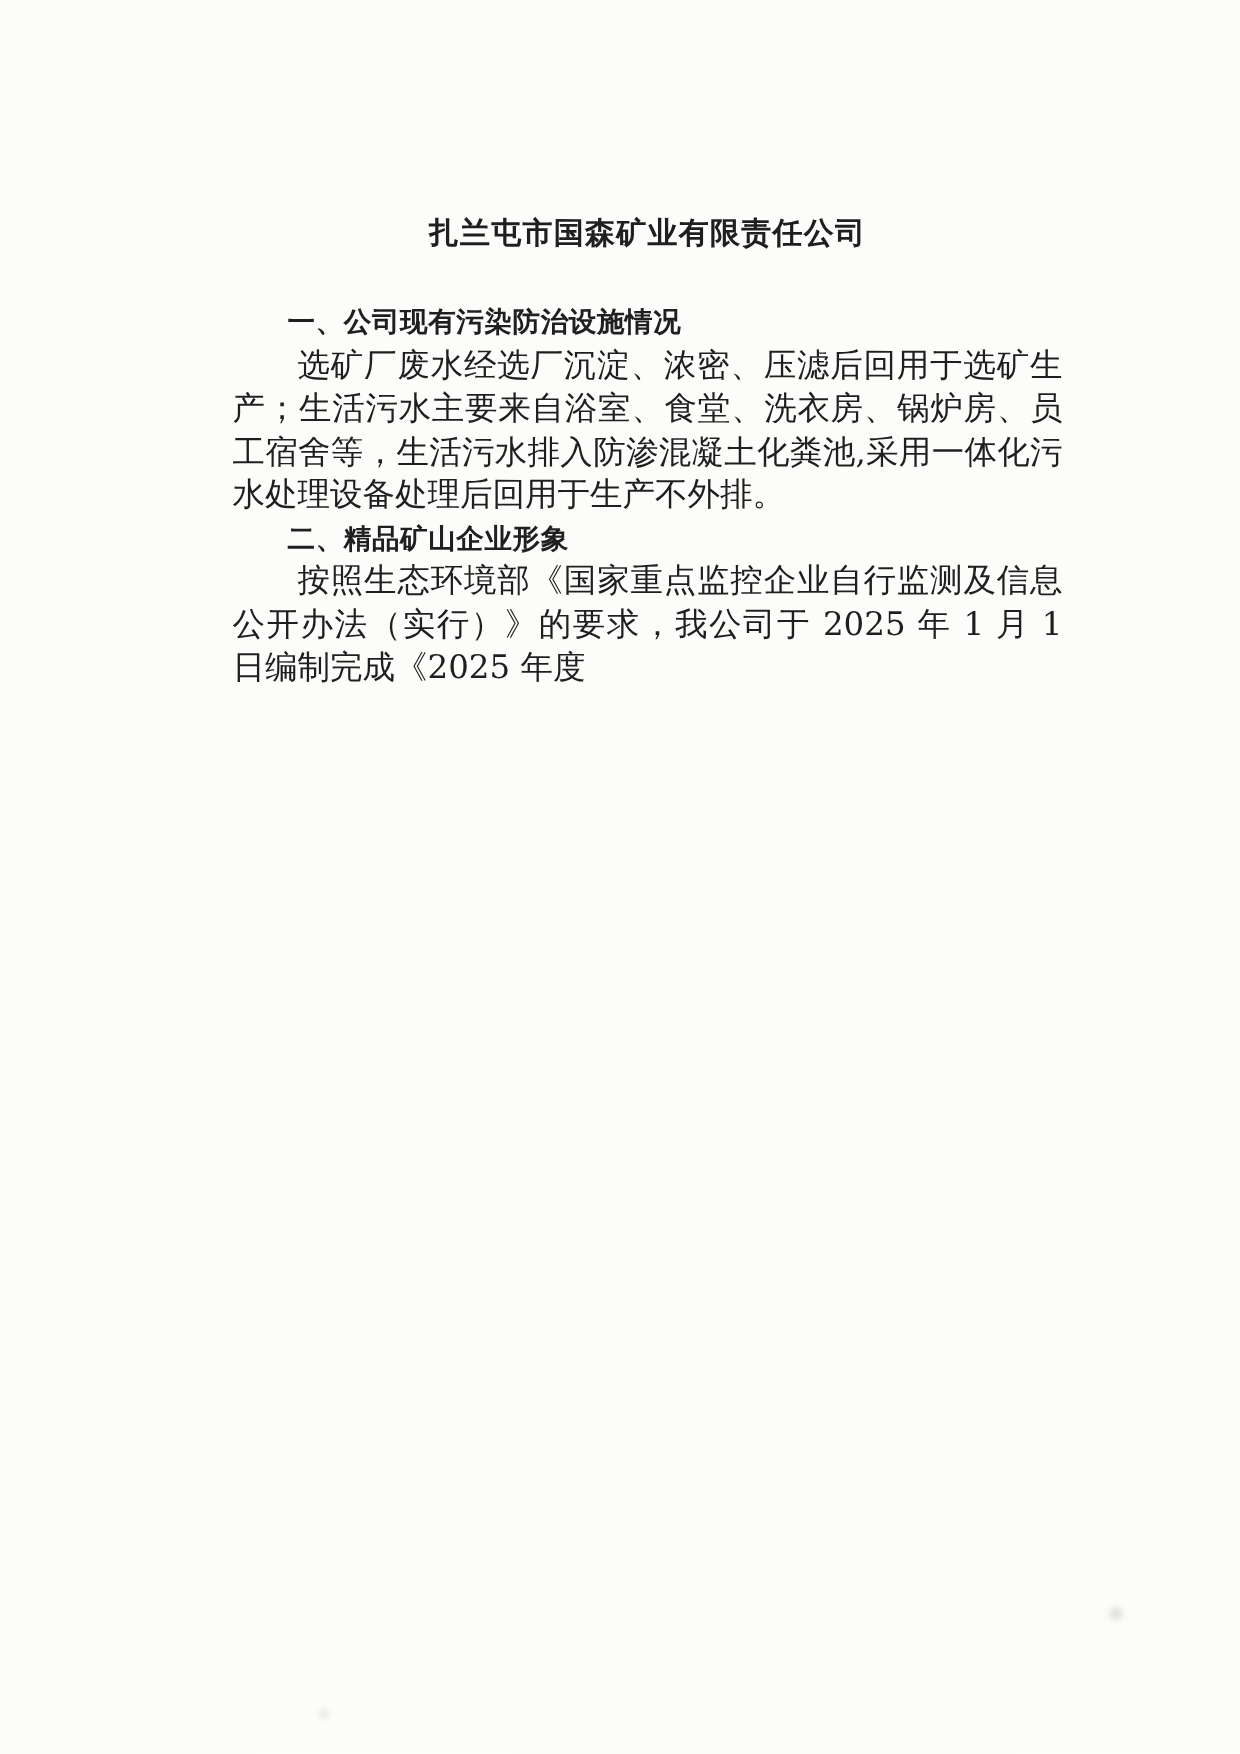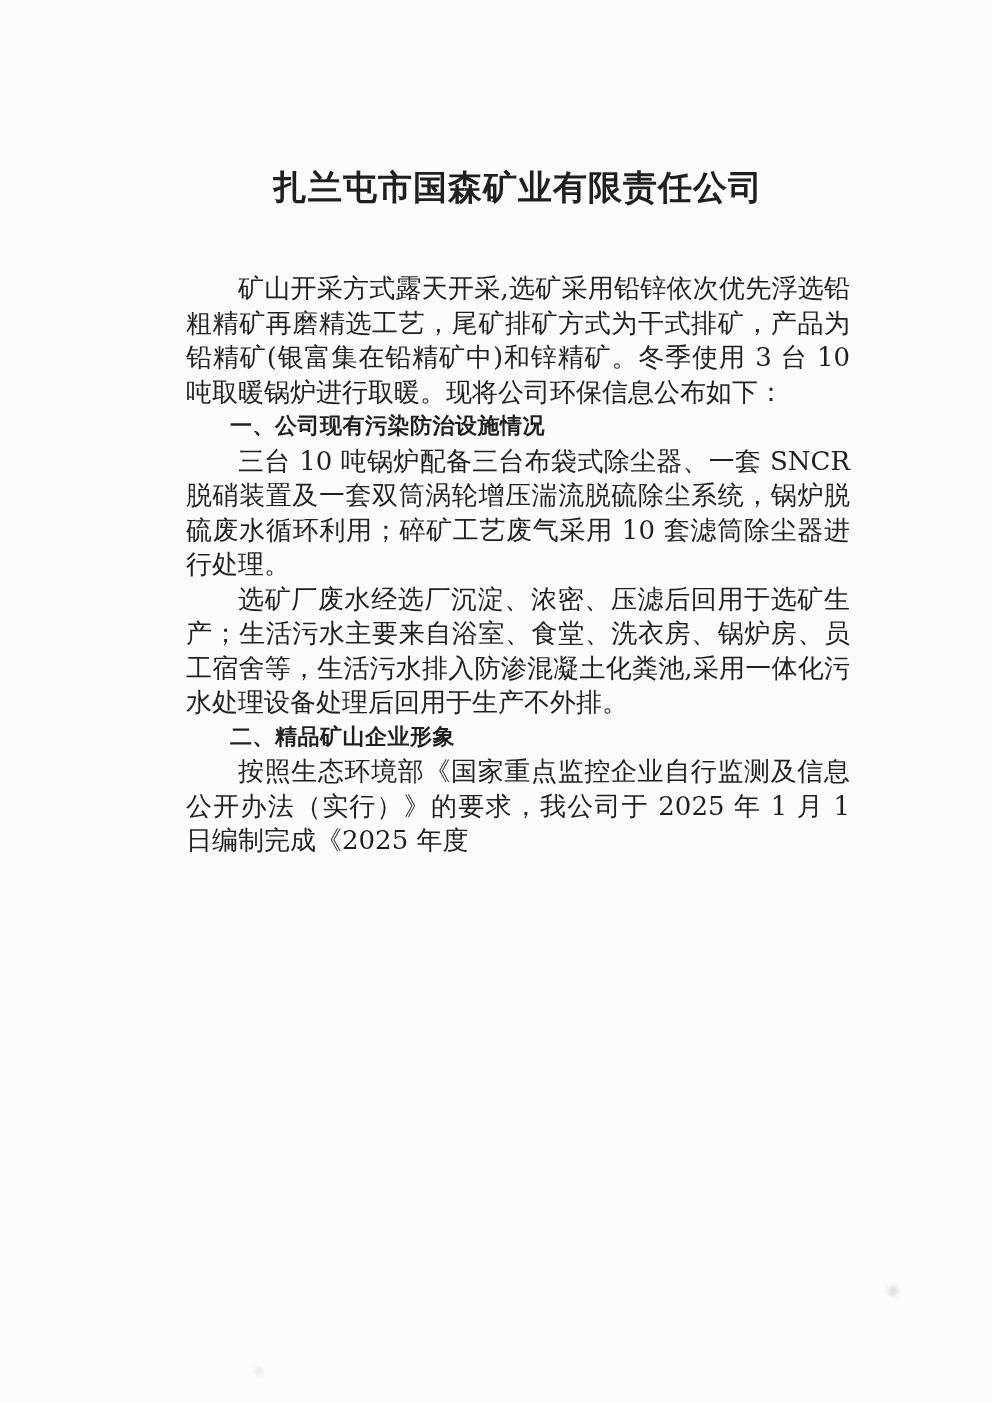--- a/index.html
+++ b/index.html
@@ -15,27 +15,27 @@
     overflow: hidden;
     color: #1f1f1f;
   }
   .doc {
     position: absolute;
     left: 186px;
     top: 164px;
     width: 664px;
   }
   .title {
-    font-family: Liberation Sans, sans-serif;
+    font-family: Liberation Serif, serif;
     font-weight: 700;
-    font-size: 34px;
+    font-size: 24px;
     line-height: 47px;
     text-align: center;
     letter-spacing: 1px;
-    margin: 0 0 60px 0;
+    margin: 0 0 30px 0;
   }
   .title-line { white-space: nowrap; }
   .body-text {
     font-family: "DejaVu Serif", "Liberation Serif", serif;
     font-size: 26px;
     line-height: 34.5px;
     text-align: justify;
   }
   .body-text p {
     margin: 0;
@@ -69,23 +69,21 @@
 <body>
 
 <div class="page">
   <div class="doc">
 
     <div class="title">
       <div class="title-line">扎兰屯市国森矿业有限责任公司</div>
     </div>
 
     <div class="body-text">
-      <p>矿山开采方式露天开采,选矿采用铅锌依次优先浮选铅粗精矿再磨精选工艺，尾矿排矿方式为干式排矿，产品为铅精矿(银富集在铅精矿中)和锌精矿。冬季使用 3 台 10 吨取暖锅炉进行取暖。现将公司环保信息公布如下：</p>
       <h3>一、公司现有污染防治设施情况</h3>
-      <p>三台 10 吨锅炉配备三台布袋式除尘器、一套 SNCR 脱硝装置及一套双筒涡轮增压湍流脱硫除尘系统，锅炉脱硫废水循环利用；碎矿工艺废气采用 10 套滤筒除尘器进行处理。</p>
       <p>选矿厂废水经选厂沉淀、浓密、压滤后回用于选矿生产；生活污水主要来自浴室、食堂、洗衣房、锅炉房、员工宿舍等，生活污水排入防渗混凝土化粪池,采用一体化污水处理设备处理后回用于生产不外排。</p>
       <h3>二、精品矿山企业形象</h3>
       <p>按照生态环境部《国家重点监控企业自行监测及信息公开办法（实行）》的要求，我公司于 2025 年 1 月 1 日编制完成《2025 年度</p>
     </div>
 
   </div>
 
   <div class="smudge smudge-1"></div>
   <div class="smudge smudge-2"></div>
 </div>

